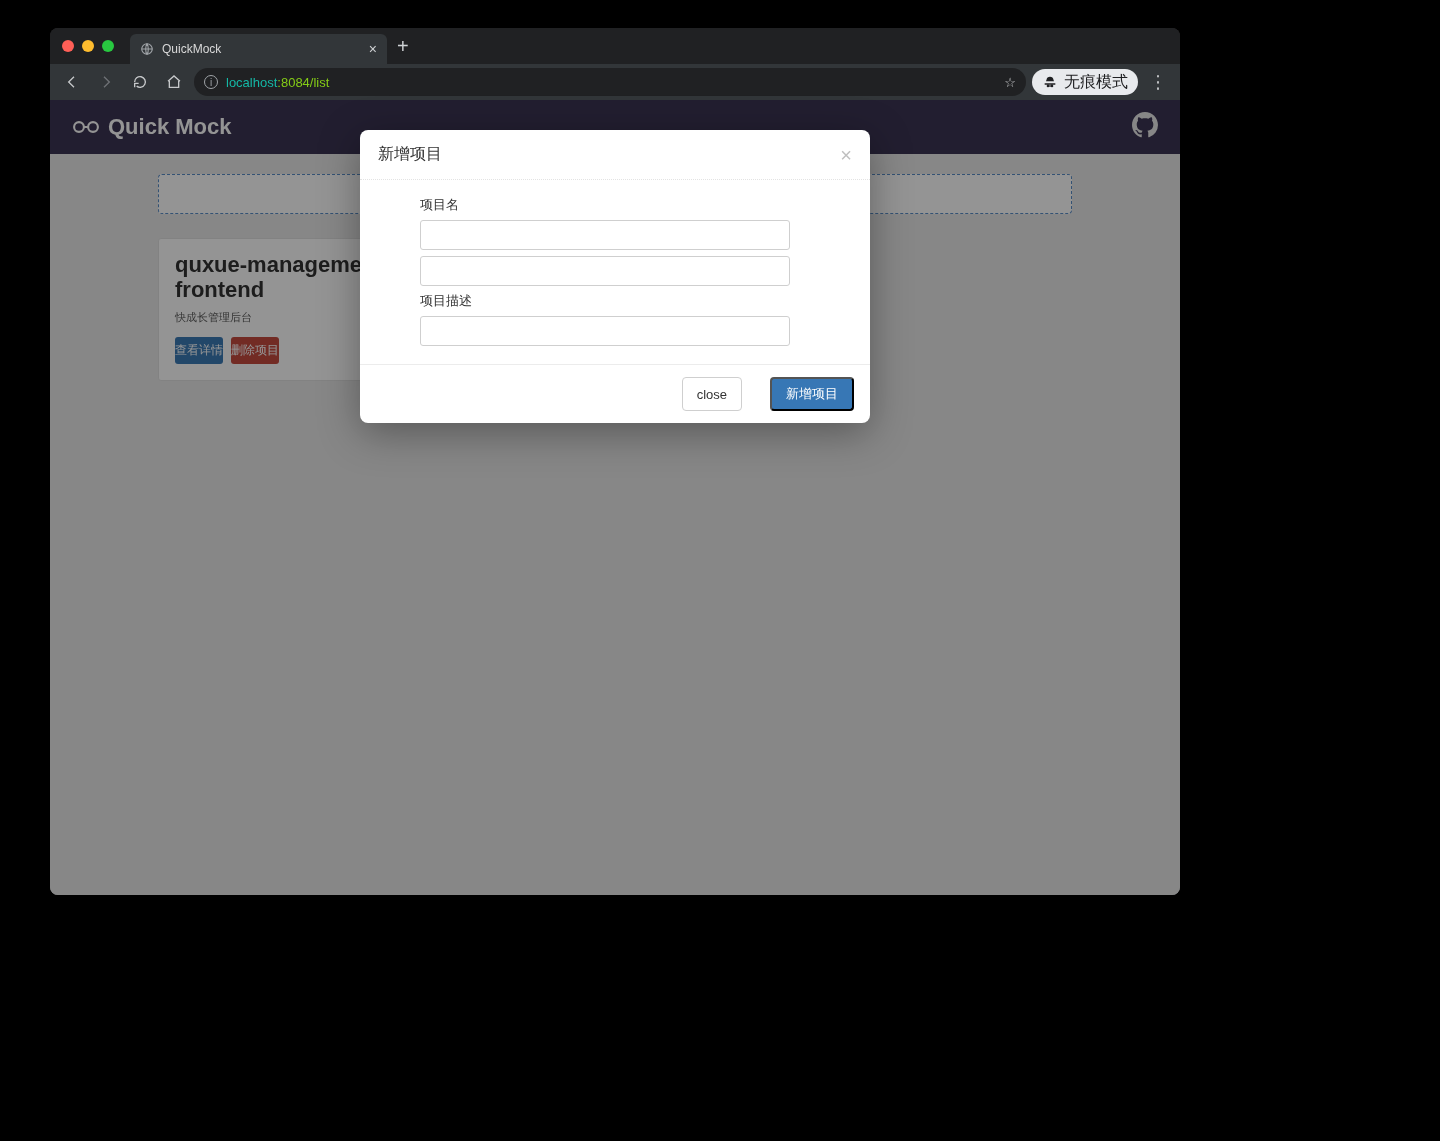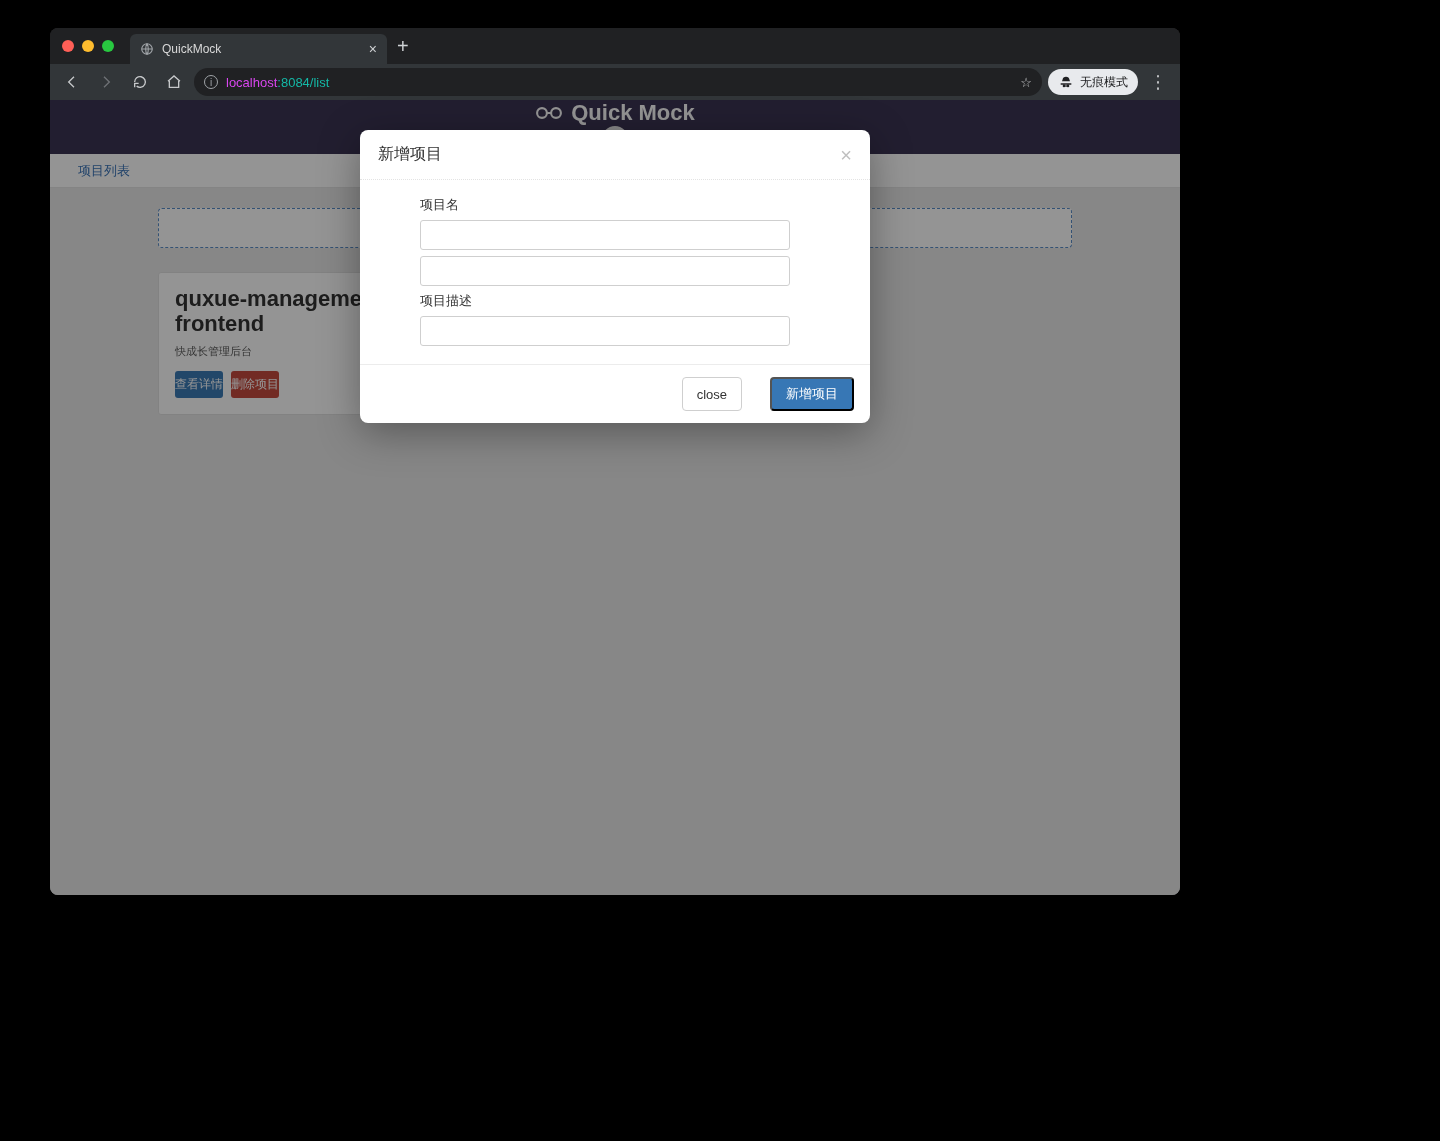--- a/index.html
+++ b/index.html
@@ -52,37 +52,37 @@
       color:#c6c8ca;
     }
     .nav-ico{width:28px;height:28px;display:flex;align-items:center;justify-content:center;border-radius:50%;}
     .nav-ico svg{width:16px;height:16px;stroke:#c6c8ca;fill:none;stroke-width:2;}
     .nav-ico.dim svg{stroke:#6f7276;}
     .omnibox{
       flex:1;height:28px;background:#202123;border-radius:14px;color:#d9d9d9;
       display:flex;align-items:center;padding:0 10px;font-size:13px;gap:8px;
     }
     .omnibox .info-ico{width:14px;height:14px;border:1.5px solid #9fa3a7;border-radius:50%;display:flex;align-items:center;justify-content:center;font-size:10px;color:#9fa3a7;}
-    .omnibox .url .host{color:#d946ef;}
-    .omnibox .url .port,.omnibox .url .path{color:#14b8a6;}
+    .omnibox .url .host{color:#14b8a6;}
+    .omnibox .url .port,.omnibox .url .path{color:#84cc16;}
     .omnibox .star{margin-left:auto;color:#c6c8ca;}
     .incognito-chip{
       display:flex;align-items:center;gap:6px;background:#e8eaed;color:#202123;
-      height:26px;padding:0 10px;border-radius:13px;font-size:12px;font-weight:500;
+      height:26px;padding:0 10px;border-radius:13px;font-size:16px;font-weight:500;
     }
     .incognito-chip svg{width:16px;height:16px;fill:#202123;}
     .kebab{width:28px;height:28px;display:flex;align-items:center;justify-content:center;color:#c6c8ca;font-size:18px;}
     
     .viewport{
       position:absolute;left:0;top:72px;right:0;bottom:0;background:#e9e9e9;
     }
     
     .app-header{
       height:54px;background:#3c3554;display:flex;align-items:center;
-      padding:0 22px;color:#fff;justify-content:space-between;flex-direction:column;
+      padding:0 22px;color:#fff;justify-content:space-between;
     }
     .brand{display:flex;align-items:center;gap:8px;font-size:22px;font-weight:600;}
     .brand svg{width:28px;height:18px;fill:#fff;stroke:#fff;}
     .github-link svg{width:26px;height:26px;fill:#e8e8e8;}
     
     .crumb-row{height:34px;background:#fff;border-bottom:1px solid #e4e4e4;display:flex;align-items:center;padding:0 28px;}
     .crumb{color:#3b74b7;font-size:13px;}
     
     .content{padding:20px 108px;}
     .add-strip{
@@ -194,23 +194,20 @@
           </svg>
         <span>Quick Mock</span>
       </div>
       <a class="github-link">
         <svg viewBox="0 0 16 16">
             <path d="M8 0C3.58 0 0 3.58 0 8c0 3.54 2.29 6.53 5.47 7.59.4.07.55-.17.55-.38 0-.19-.01-.82-.01-1.49-2.01.37-2.53-.49-2.69-.94-.09-.23-.48-.94-.82-1.13-.28-.15-.68-.52-.01-.53.63-.01 1.08.58 1.23.82.72 1.21 1.87.87 2.33.66.07-.52.28-.87.51-1.07-1.78-.2-3.64-.89-3.64-3.95 0-.87.31-1.59.82-2.15-.08-.2-.36-1.02.08-2.12 0 0 .67-.21 2.2.82.64-.18 1.32-.27 2-.27.68 0 1.36.09 2 .27 1.53-1.04 2.2-.82 2.2-.82.44 1.1.16 1.92.08 2.12.51.56.82 1.27.82 2.15 0 3.07-1.87 3.75-3.65 3.95.29.25.54.73.54 1.48 0 1.07-.01 1.93-.01 2.2 0 .21.15.46.55.38A8.013 8.013 0 0016 8c0-4.42-3.58-8-8-8z"></path>
           </svg>
       </a>
     </div>
 
-    <div class="crumb-row">
-      <a class="crumb">项目列表</a>
-    </div>
 
     <div class="content">
       <div class="add-strip" title=""></div>
       <div class="card">
         <div class="card-title">quxue-management-frontend</div>
         <div class="card-sub">快成长管理后台</div>
         <div class="card-actions">
           <button class="btn btn-view">查看详情</button>
           <button class="btn btn-danger">删除项目</button>
         </div>

